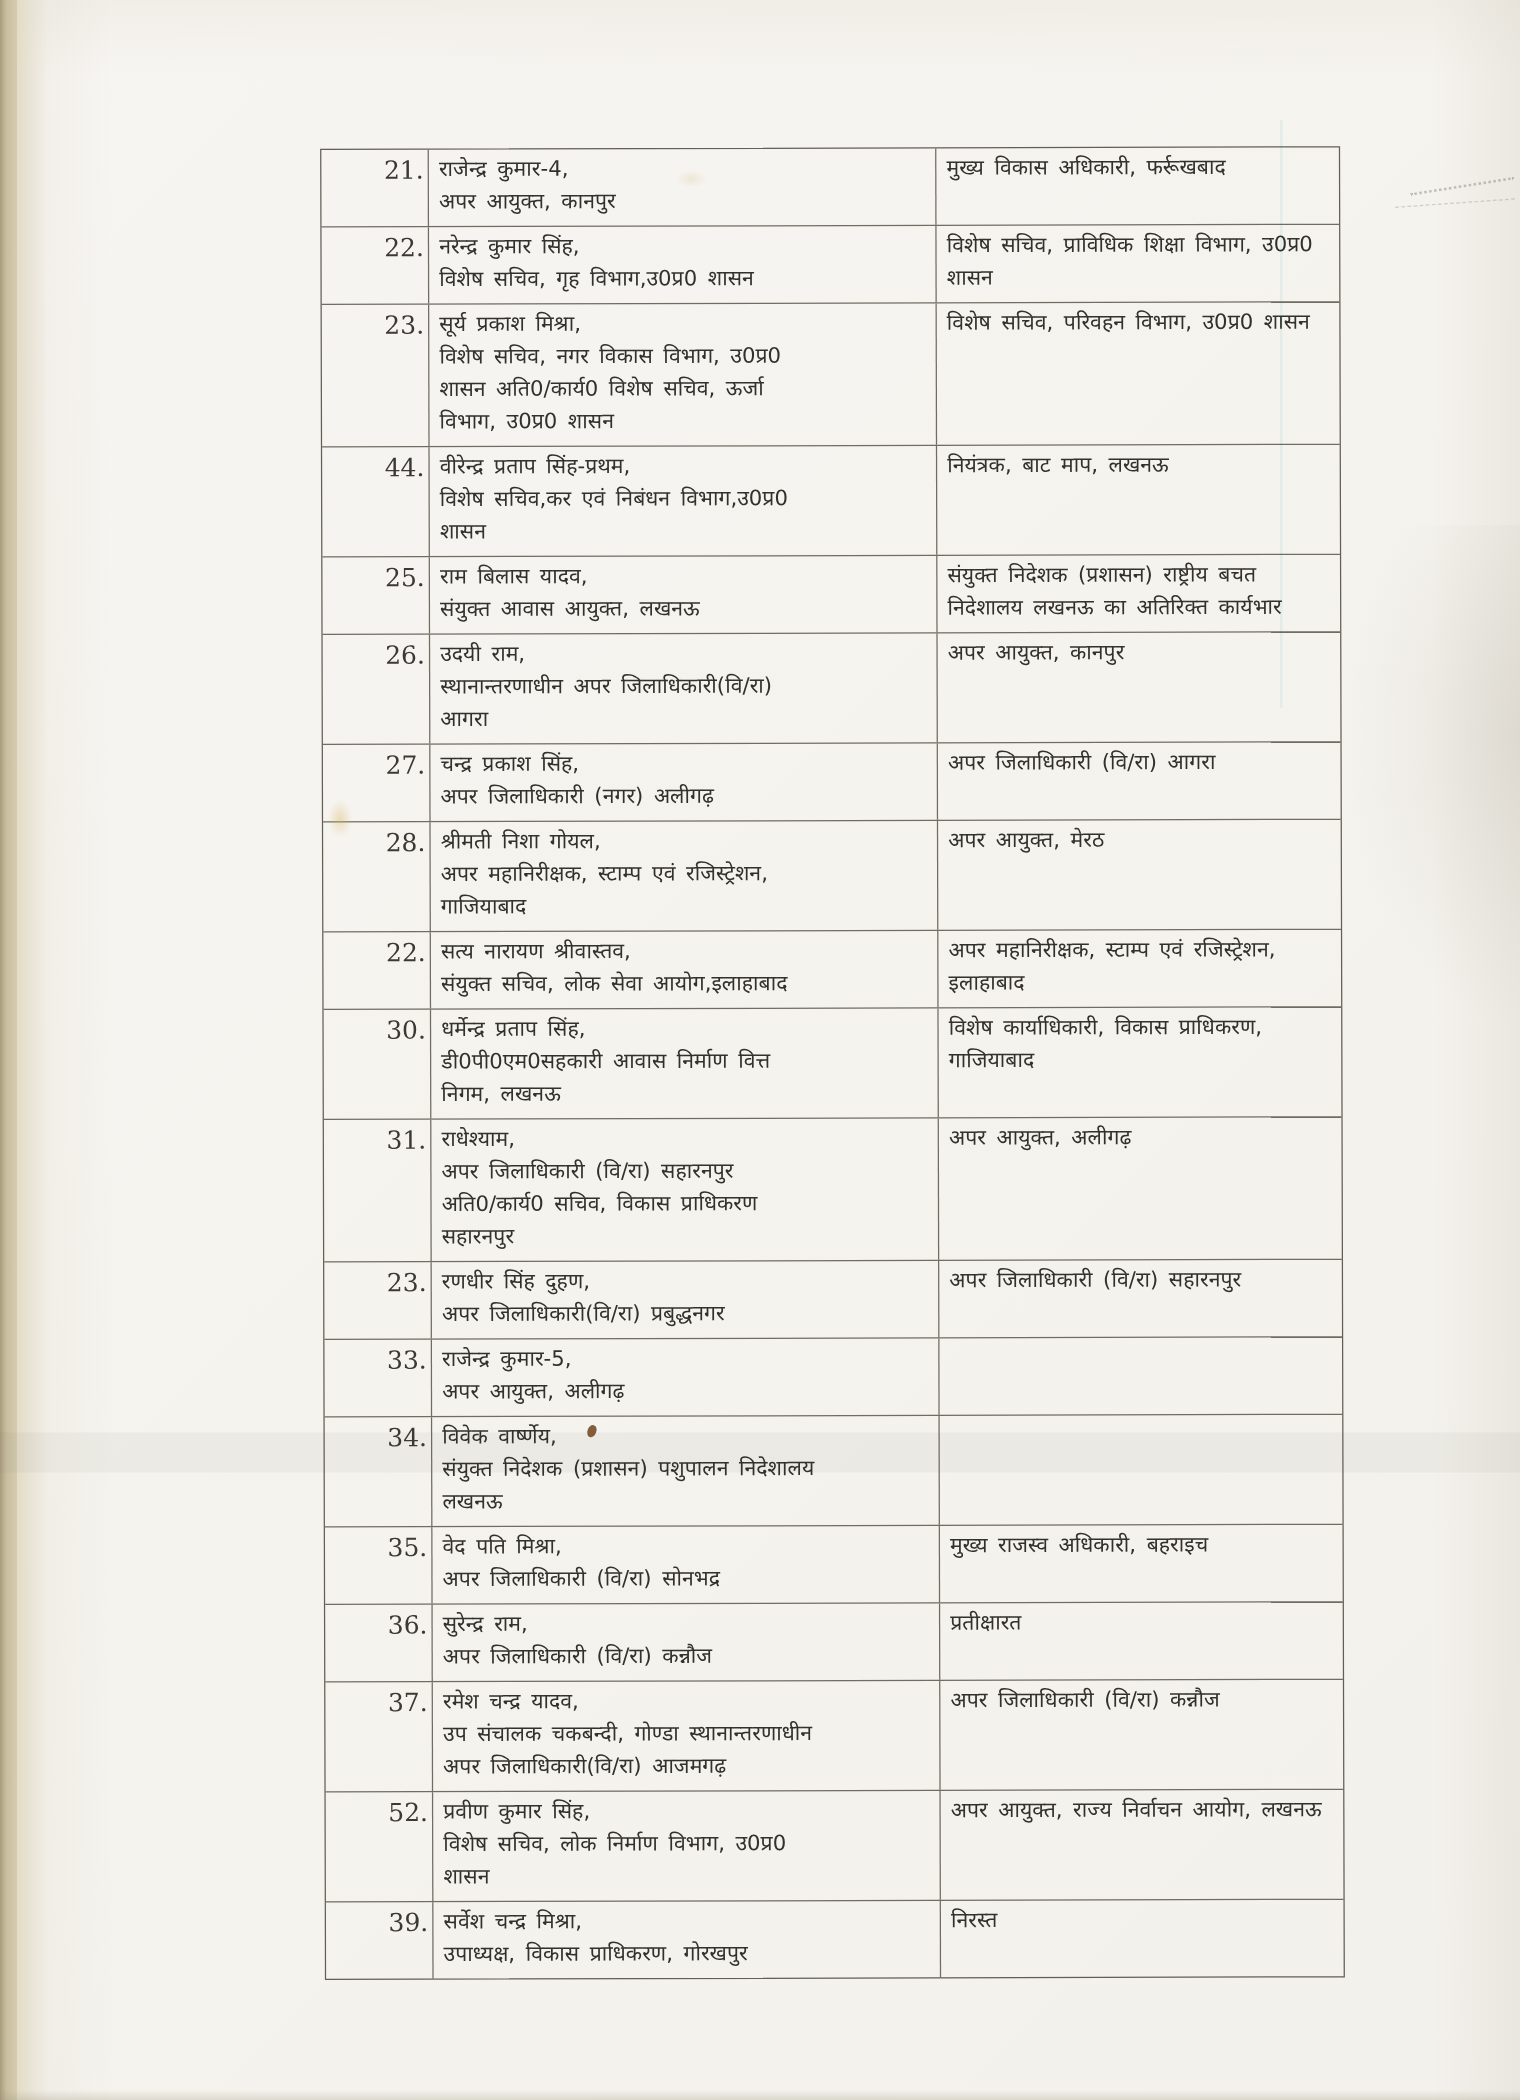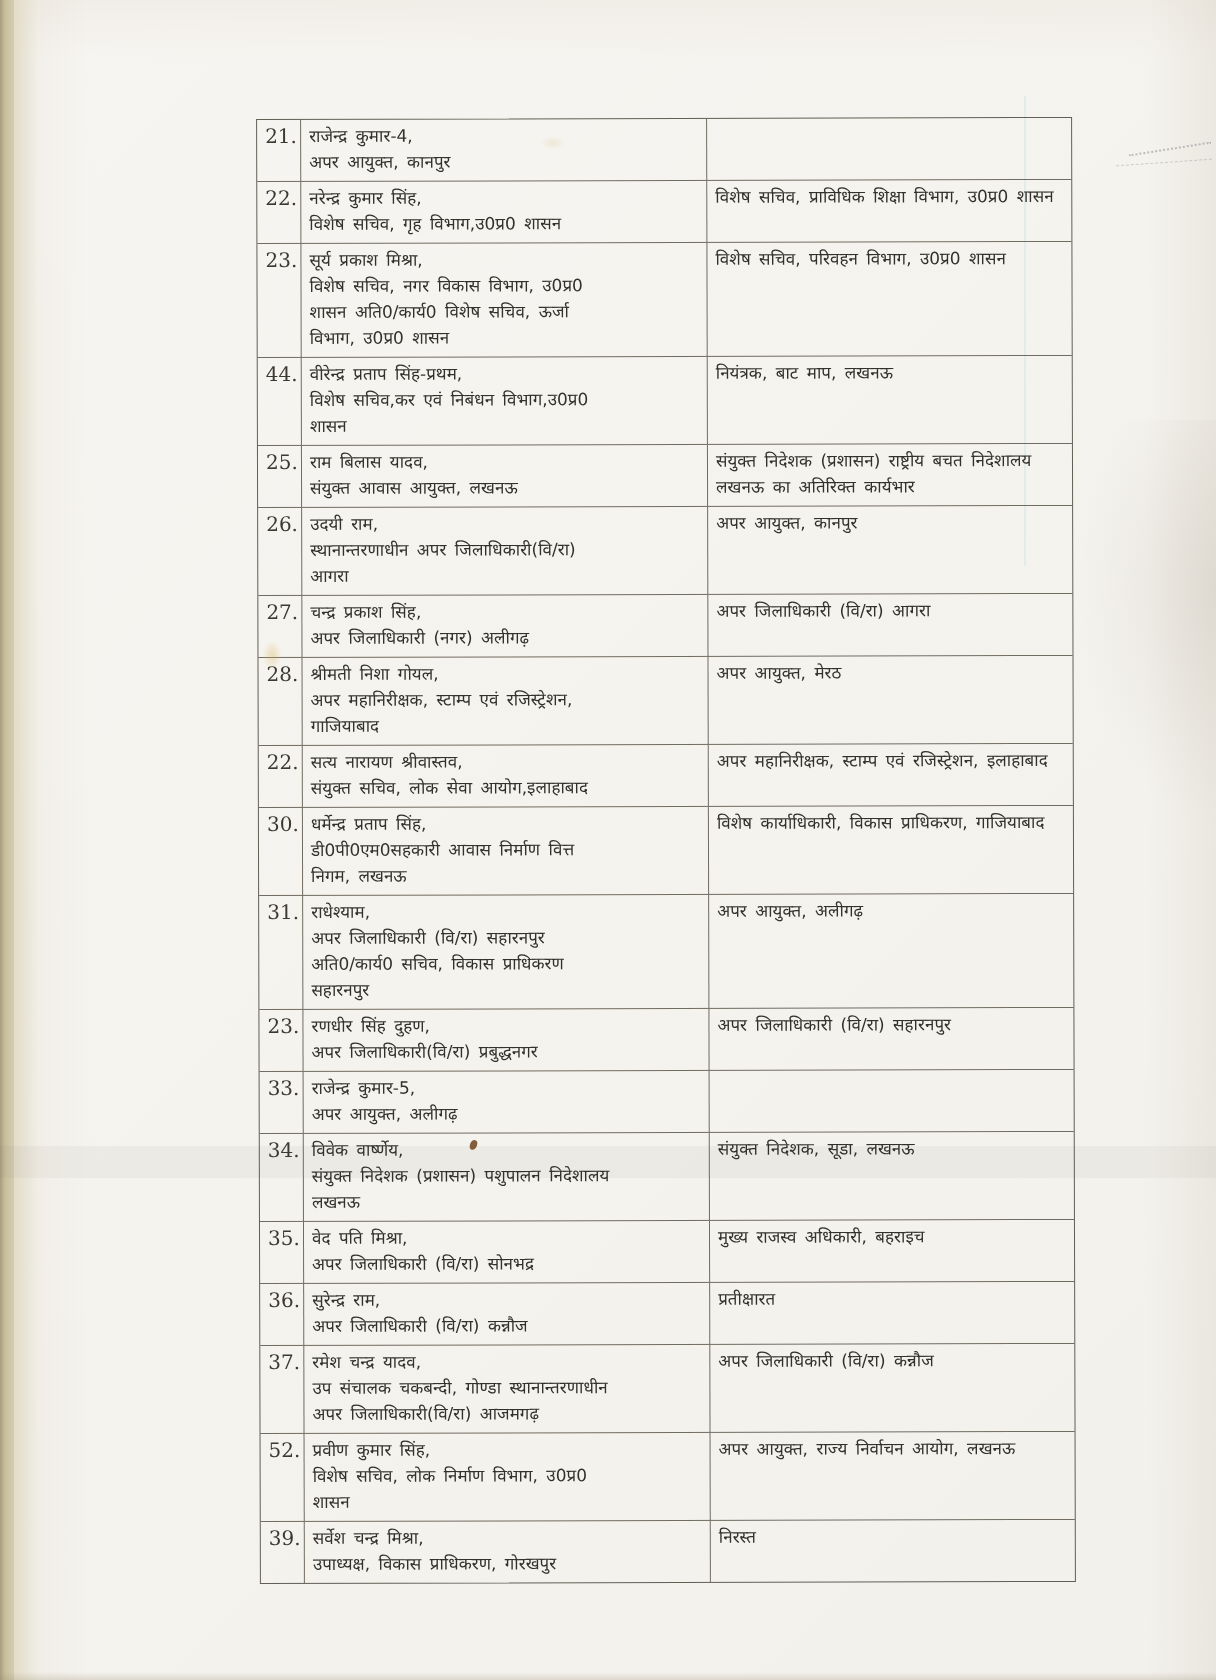--- a/index.html
+++ b/index.html
@@ -36,21 +36,21 @@
     border:1px solid rgba(72,68,58,0.85);
     transform:rotate(-0.15deg);
     background:rgba(255,255,255,0.0);
   }
   .row { display:flex; align-items:stretch; border-bottom:1px solid rgba(80,74,62,0.8); }
   .row:last-child { border-bottom:none; }
   .cell { box-sizing:border-box; padding:3px 8px 6px 8px; font-size:17px; line-height:26px; word-spacing:3px; }
   .cell.num {
     flex:0 0 44px; width:44px; border-right:1px solid rgba(80,74,62,0.8);
     font-family:"DejaVu Serif","Liberation Serif",serif; font-size:20px; color:#3b3931;
-    padding:4px 2px 4px 8px; line-height:24px;
+    padding:4px 2px 4px 8px; line-height:24px;margin-left:42px;
   }
   .cell.officer { flex:0 0 406px; width:406px; border-right:1px solid rgba(80,74,62,0.8); }
   .cell.posting { flex:1 1 auto; }
   .line { white-space:nowrap; }
 
   
   .band-31 {
     position:absolute; left:0; top:1146px; width:100%; height:32px;
     background:rgba(125,122,115,0.07); pointer-events:none;
   }
@@ -94,20 +94,21 @@
   <div class="fold-shade"></div>
   <div class="cyan-line"></div>
 
   <div class="xfer-table">
       <div class="row">
         <div class="cell num">21.</div>
         <div class="cell officer">
           <div class="line">राजेन्द्र कुमार-4,</div>
           <div class="line">अपर आयुक्त, कानपुर</div>
         </div>
+        <div class="cell posting">मुख्य विकास अधिकारी, फर्रूखबाद</div>
       </div>
       <div class="row">
         <div class="cell num">22.</div>
         <div class="cell officer">
           <div class="line">नरेन्द्र कुमार सिंह,</div>
           <div class="line">विशेष सचिव, गृह विभाग,उ0प्र0 शासन</div>
         </div>
         <div class="cell posting">विशेष सचिव, प्राविधिक शिक्षा विभाग, उ0प्र0 शासन</div>
       </div>
       <div class="row">
@@ -205,21 +206,20 @@
           <div class="line">अपर आयुक्त, अलीगढ़</div>
         </div>
       </div>
       <div class="row">
         <div class="cell num">34.</div>
         <div class="cell officer">
           <div class="line">विवेक वार्ष्णेय,</div>
           <div class="line">संयुक्त निदेशक (प्रशासन) पशुपालन निदेशालय</div>
           <div class="line">लखनऊ</div>
         </div>
-        <div class="cell posting">संयुक्त निदेशक, सूडा, लखनऊ</div>
       </div>
       <div class="row">
         <div class="cell num">35.</div>
         <div class="cell officer">
           <div class="line">वेद पति मिश्रा,</div>
           <div class="line">अपर जिलाधिकारी (वि/रा) सोनभद्र</div>
         </div>
         <div class="cell posting">मुख्य राजस्व अधिकारी, बहराइच</div>
       </div>
       <div class="row">

